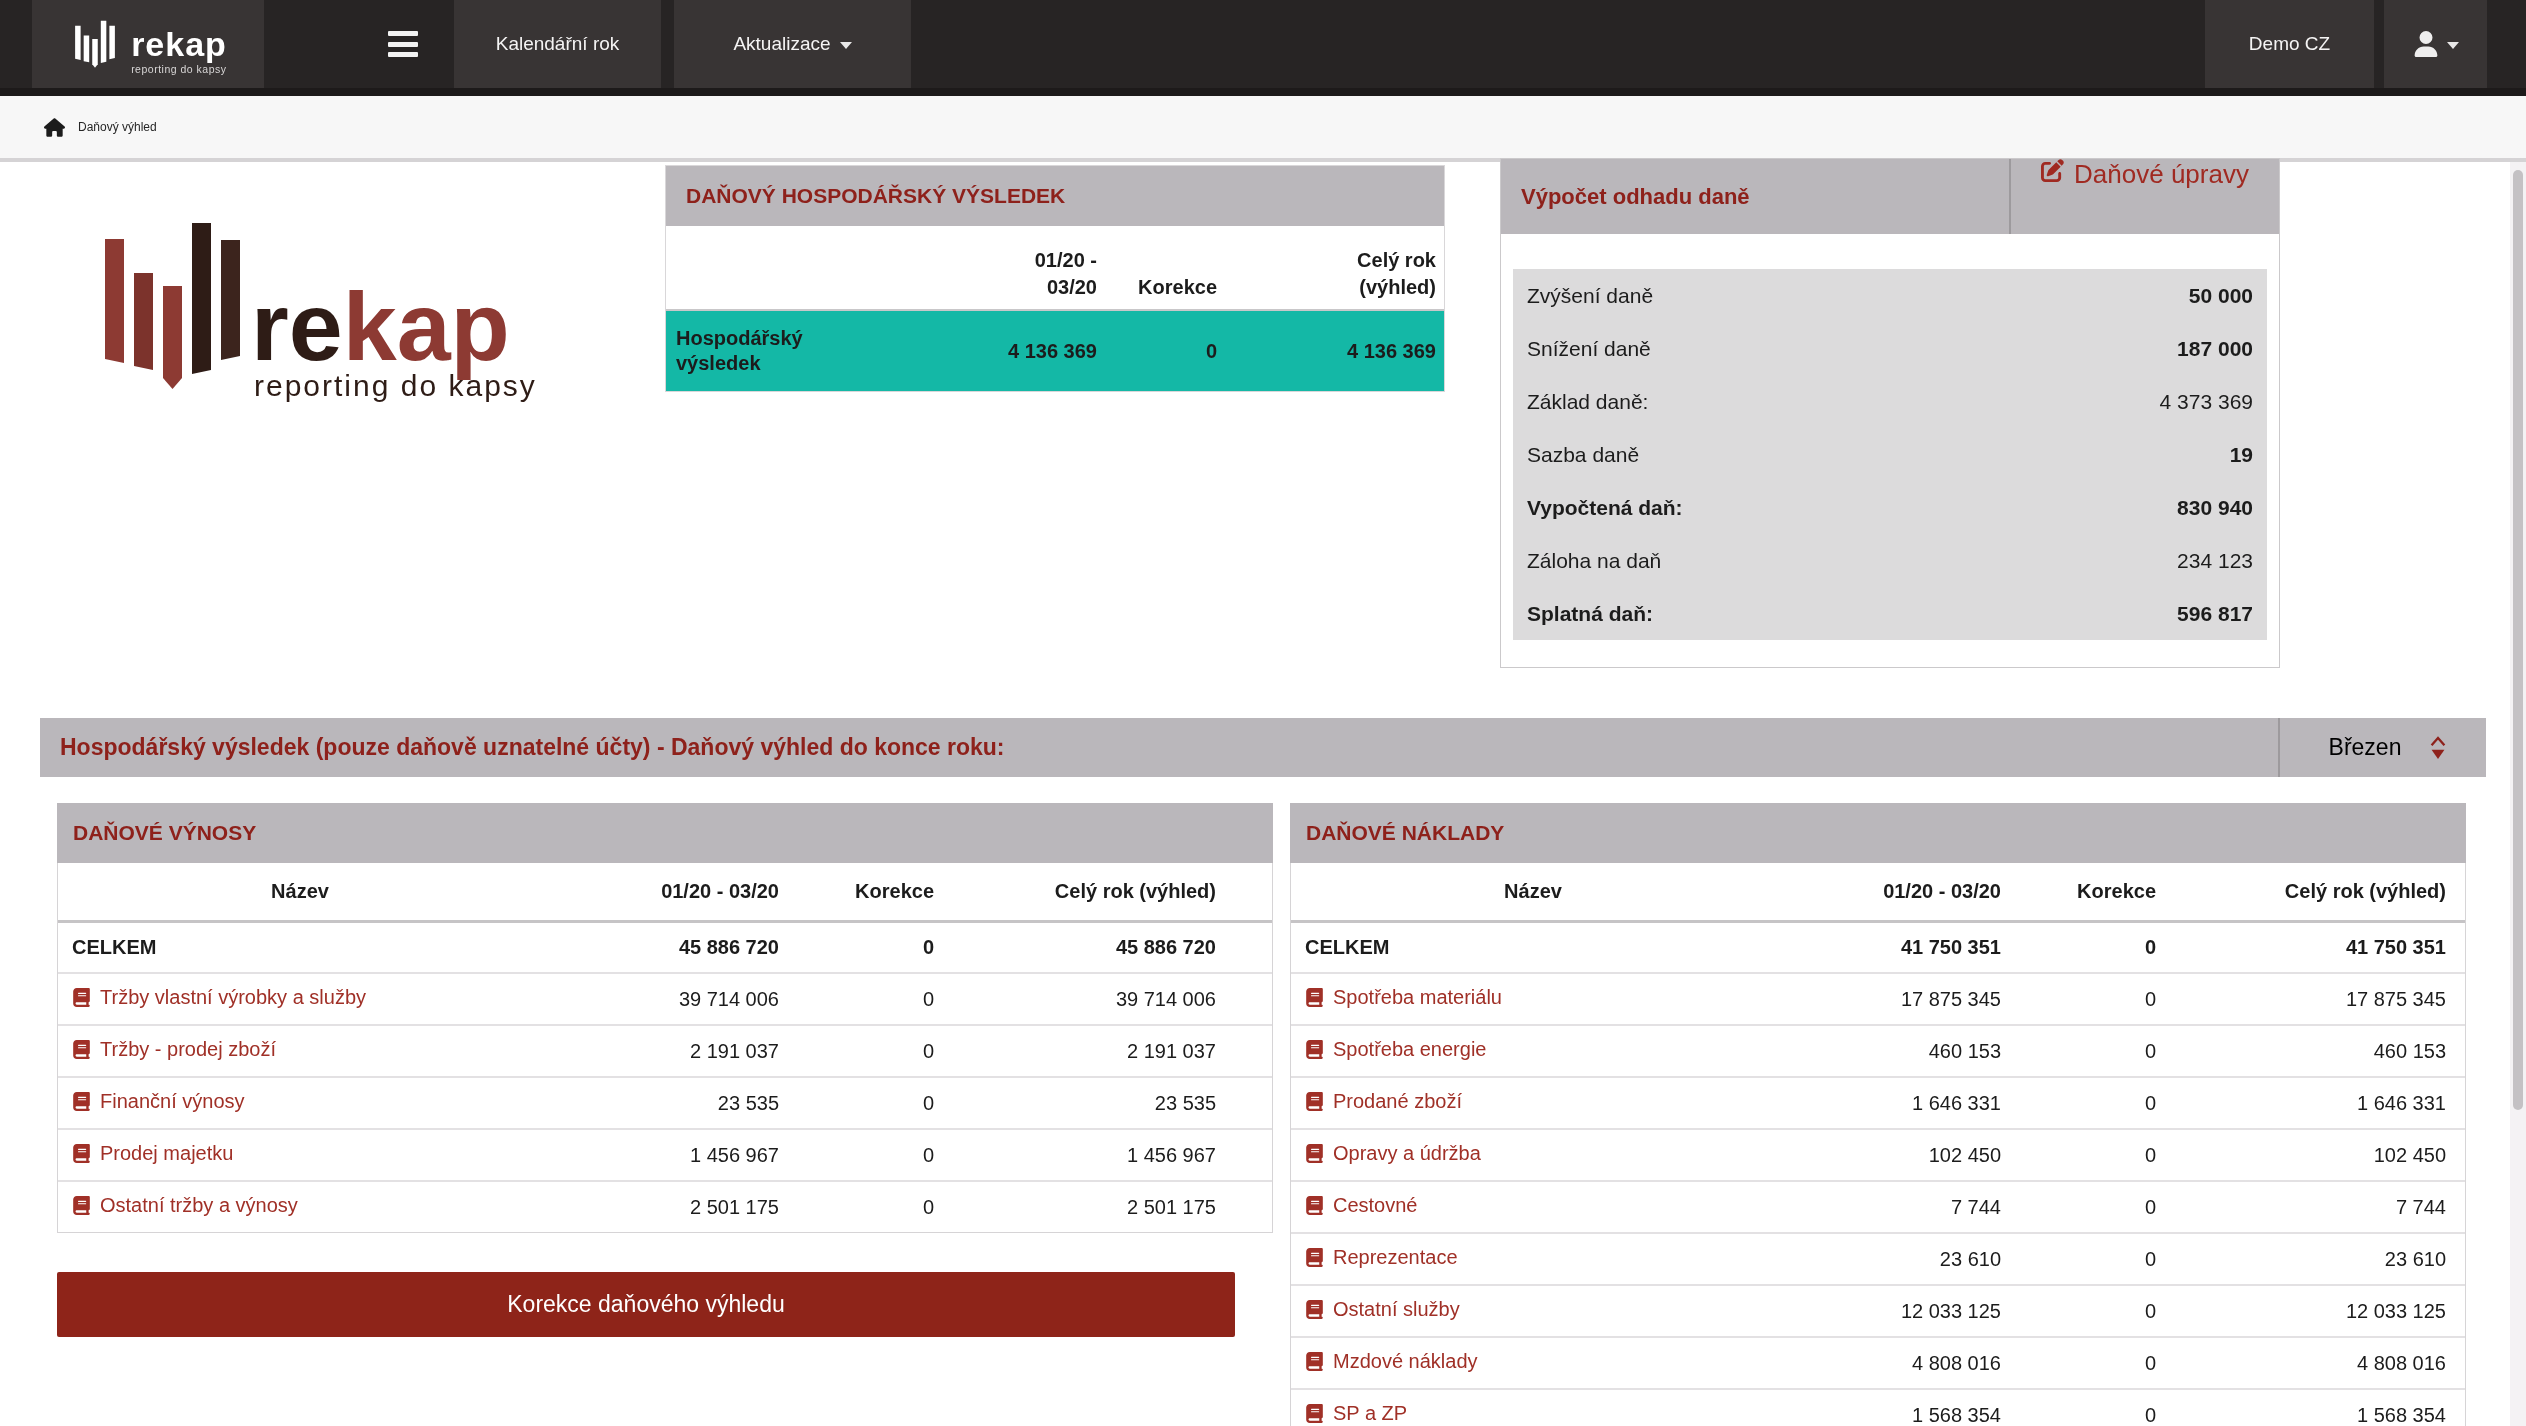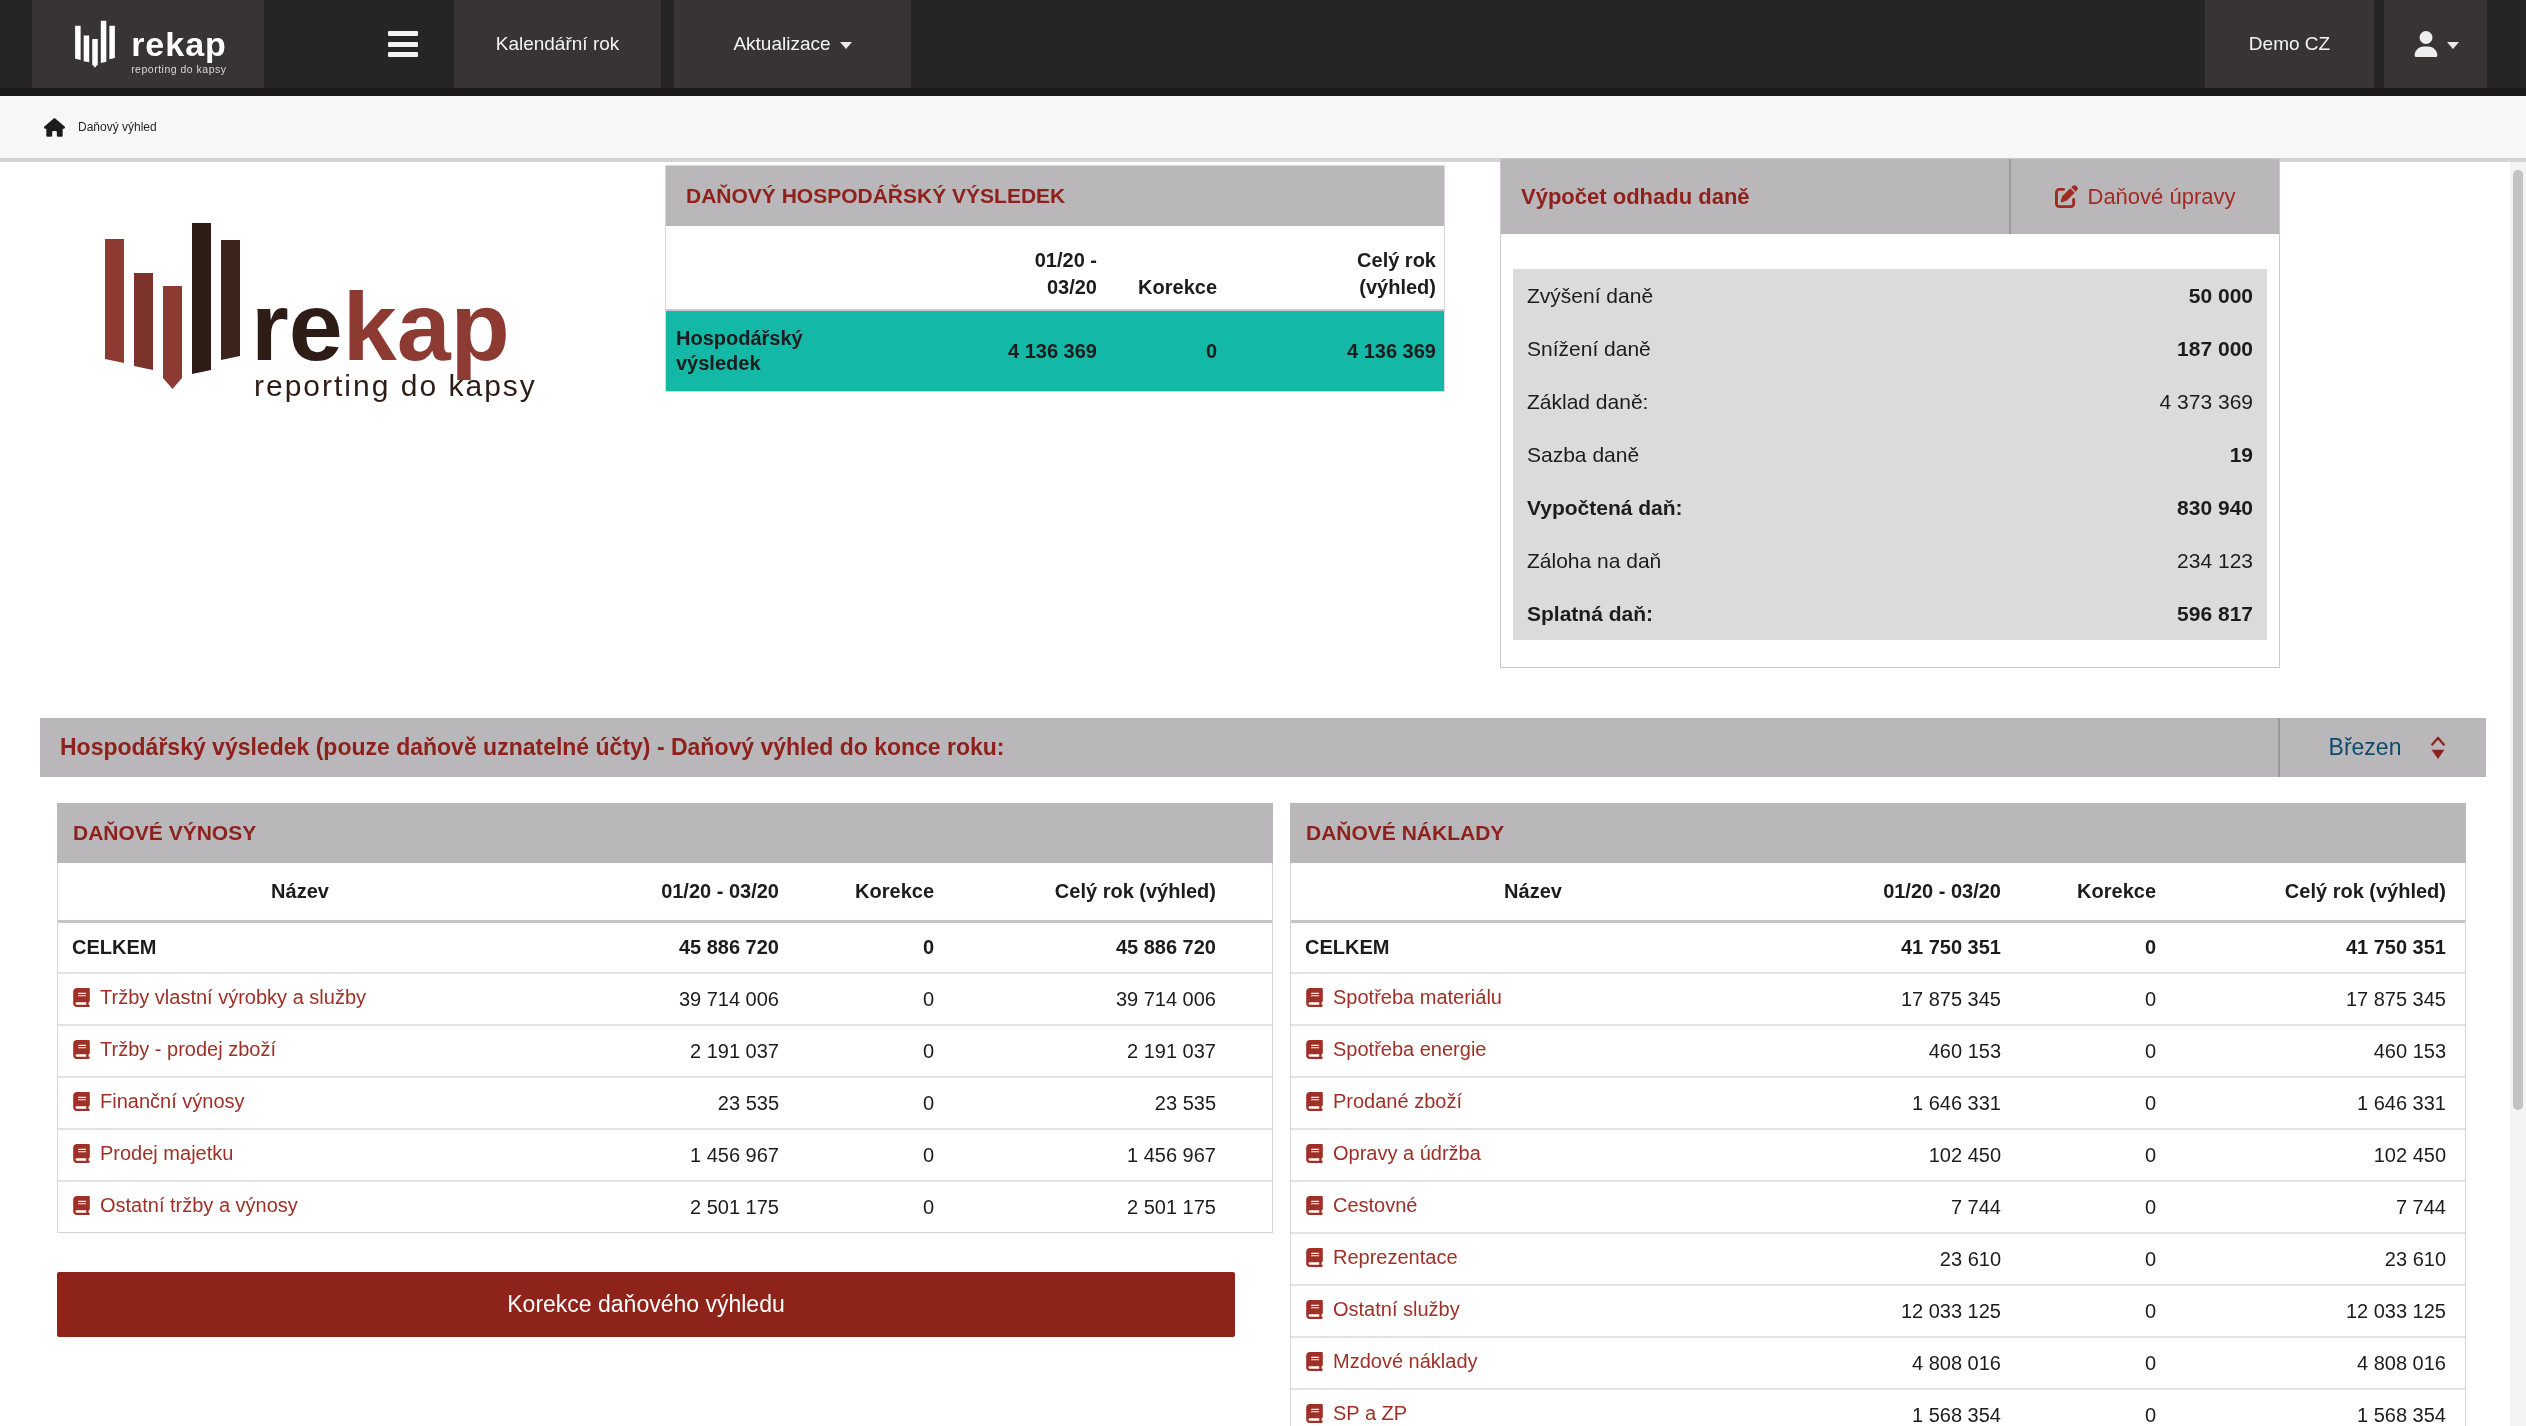--- a/index.html
+++ b/index.html
@@ -45,34 +45,34 @@
   .mhead .cell{text-align:right;line-height:1.35;}
   .mrow{height:80px;background:#14b8a6;align-items:center;font-weight:bold;}
   .mrow .cell{text-align:right;}
   .mrow .c-label{text-align:left;padding-left:10px;line-height:1.25;}
 
   
   .epanel{position:absolute;left:1500px;top:158px;width:780px;height:510px;border:1px solid #cbc9cb;box-sizing:border-box;background:#fff;}
   .ehead{position:absolute;left:0;top:0;width:100%;height:75px;display:flex;box-sizing:border-box;}
   .ehead .t{flex:1;display:flex;align-items:center;padding-left:20px;font-size:22px;}
   .edivider{width:2px;background:#9d9a9d;height:100%;}
-  .ebtn{width:268px;display:flex;align-items:center;justify-content:center;gap:10px;color:#a02a22;font-size:22px;cursor:pointer;}
+  .ebtn{width:268px;display:flex;justify-content:center;gap:10px;color:#a02a22;font-size:26px;cursor:pointer;}
   .pen-ico{width:23px;height:23px;fill:#a02a22;}
   .etable{position:absolute;left:12px;top:110px;width:754px;background:#dcdbdc;font-size:21px;}
   .erow{height:53px;display:flex;align-items:center;justify-content:space-between;padding:0 14px;}
   .erow .val{font-weight:bold;}
   .erow.plain .val{font-weight:normal;}
   .erow.blabel .lbl{font-weight:bold;}
 
   
   .sectionbar{position:absolute;left:40px;top:718px;width:2446px;height:59px;display:flex;align-items:center;box-sizing:border-box;}
   .sectionbar .t{flex:1;padding-left:20px;font-size:23px;}
   .month-div{width:2px;height:100%;background:#9d9a9d;}
   .month-sel{width:206px;height:100%;display:flex;align-items:center;justify-content:center;gap:26px;cursor:pointer;}
-  .month-txt{color:#0c4a6e;font-size:23px;margin-left:12px;}
+  .month-txt{color:#000000;font-size:23px;margin-left:12px;}
   .sort-ico{width:22px;height:26px;}
 
   
   .btable{position:absolute;font-size:20px;}
   .btable .title{height:60px;display:flex;align-items:center;padding-left:16px;font-size:21px;box-sizing:border-box;}
   .bbody{border:1px solid #d6d4d6;border-top:none;background:#fff;}
   .brow{display:grid;align-items:center;height:52px;border-top:2px solid #e3e1e3;box-sizing:border-box;padding-right:10px;}
   .cols-l{grid-template-columns:470px 251px 155px 282px;}
   .cols-r{grid-template-columns:470px 240px 155px 290px;}
   .brow.header{height:57px;border-top:none;font-weight:bold;}

